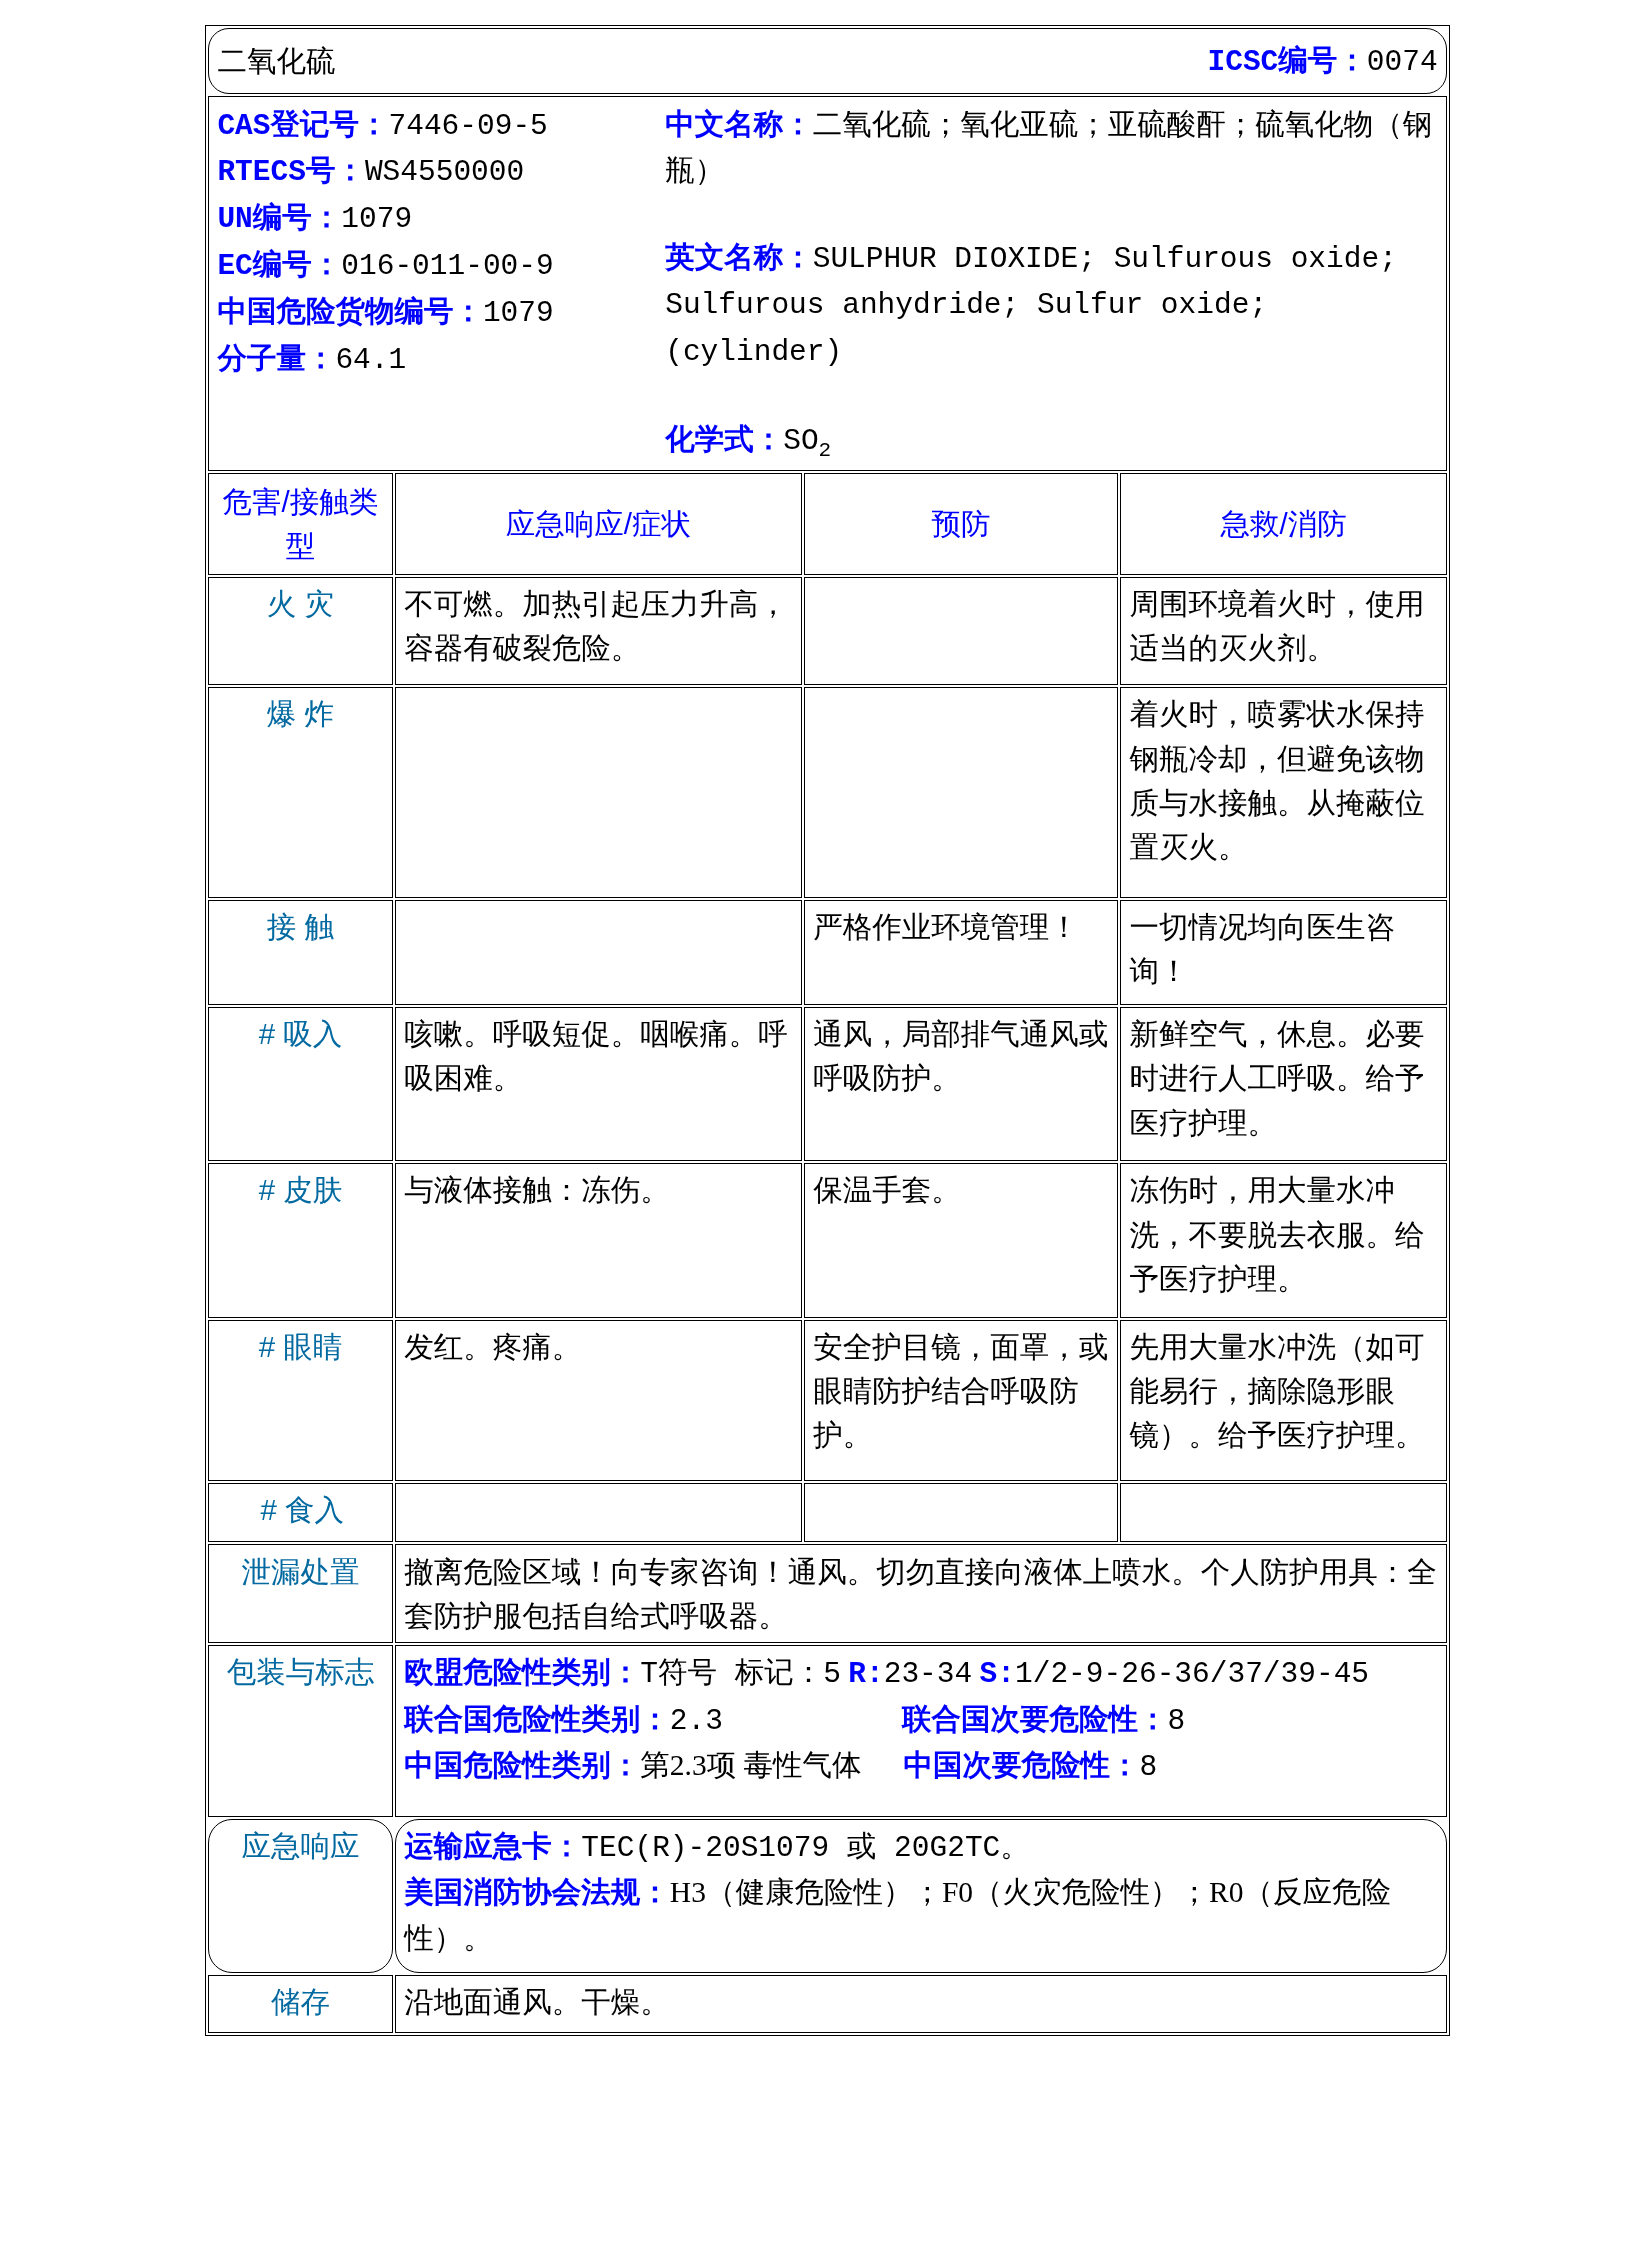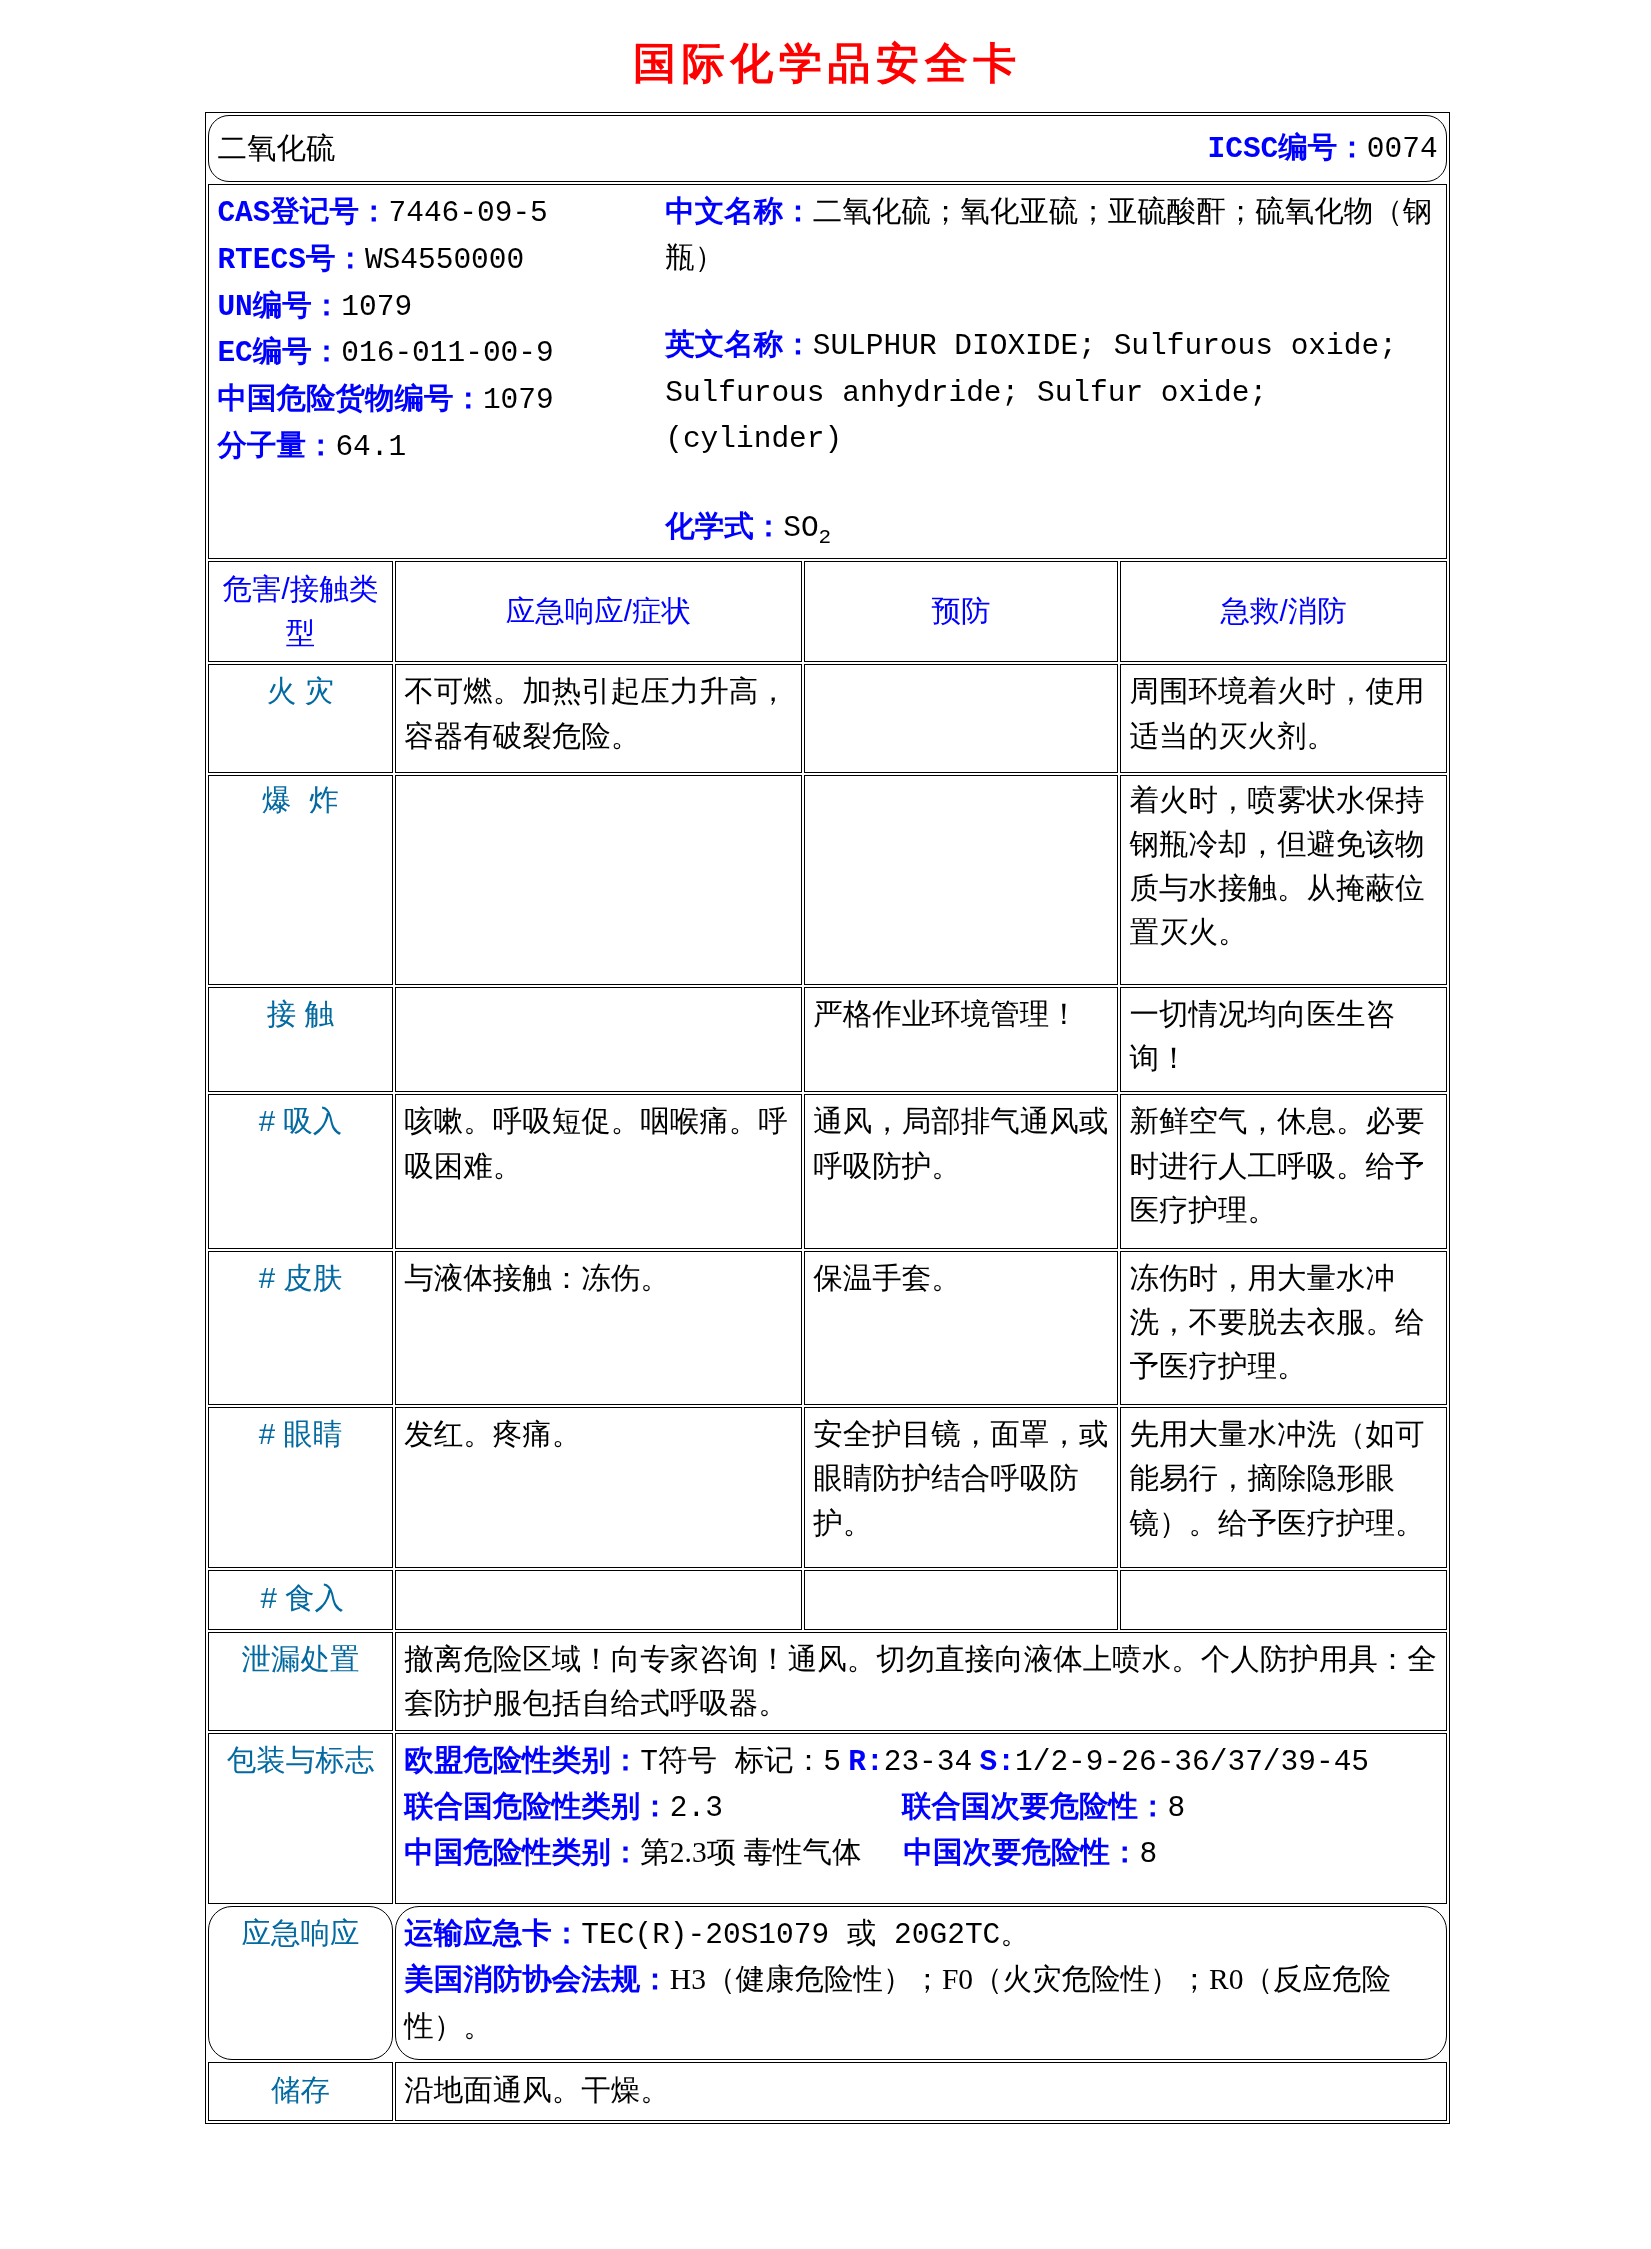--- a/index.html
+++ b/index.html
@@ -86,39 +86,38 @@
   td.row-label {
     text-align: center;
     vertical-align: middle;
     color: #0369a1;
     font-family: "Liberation Sans", "DejaVu Sans", sans-serif;
   }
   td.cell {
     vertical-align: top;
   }
   .h-fire    td.cell { height: 98px; }
-  .h-expl    td.cell { height: 200px; font-family: Liberation Mono, monospace; }
+  .h-expl    td.cell { height: 200px; }
   .h-contact td.cell { height: 95px; }
   .h-inhal   td.cell { height: 144px; }
   .h-skin    td.cell { height: 144px; }
   .h-eyes    td.cell { height: 151px; margin-top: 48px; }
   .h-ingest  td.cell { height: 49px; padding-left: 12px; }
   .r-spill   td.cell { height: 88px; }
   .r-pack    td.cell { height: 161px; }
   .r-emerg   td.cell { height: 144px; border-radius: 24px; }
   .r-store   td.cell { height: 48px; }
   .pack-line2-gap { display: inline-block; width: 179px; }
   .pack-line3-gap { display: inline-block; width: 42px; }
 </style>
 </head>
 <body>
 
 <div class="page">
 
-  <div class="doc-title">国际化学品安全卡</div>
 
   <table class="card">
     <colgroup>
       <col style="width:15%">
       <col style="width:33%">
       <col style="width:25.5%">
       <col style="width:26.5%">
     </colgroup>
 
     <tbody>

